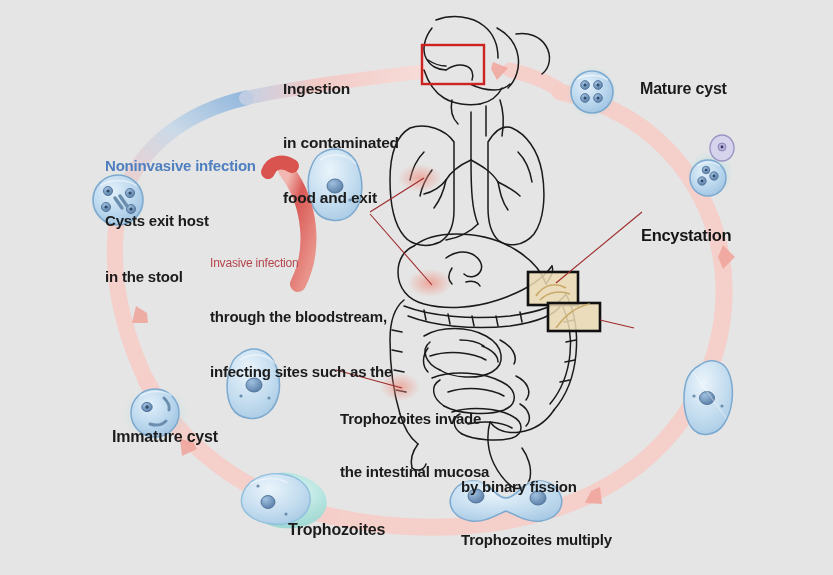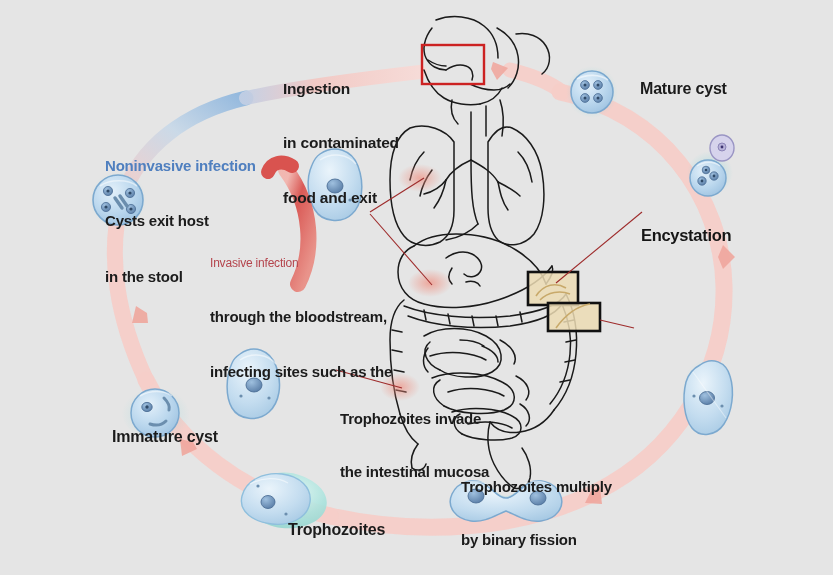--- a/index.html
+++ b/index.html
@@ -389,22 +389,22 @@
   </div>
 
   <div class="lbl lbl-node" style="left:640px; top:80px;">Mature cyst</div>
 
   <div class="lbl" style="left:641px; top:188px;">
     <div class="head-ex">Encystation</div>
   </div>
 
 
   <div class="lbl lbl-body" style="left:461px; top:443px;">
+    <div>by binary fission</div>
     <div>Trophozoites multiply</div>
-    <div>by binary fission</div>
   </div>
 
   <div class="lbl lbl-node" style="left:288px; top:521px;">Trophozoites</div>
 
   <div class="lbl lbl-node" style="left:112px; top:428px;">Immature cyst</div>
 
 
   <div class="lbl" style="left:105px; top:119px;">
     <div class="accent-blue">Noninvasive infection</div>
     <div class="lbl-body">Cysts exit host</div>

